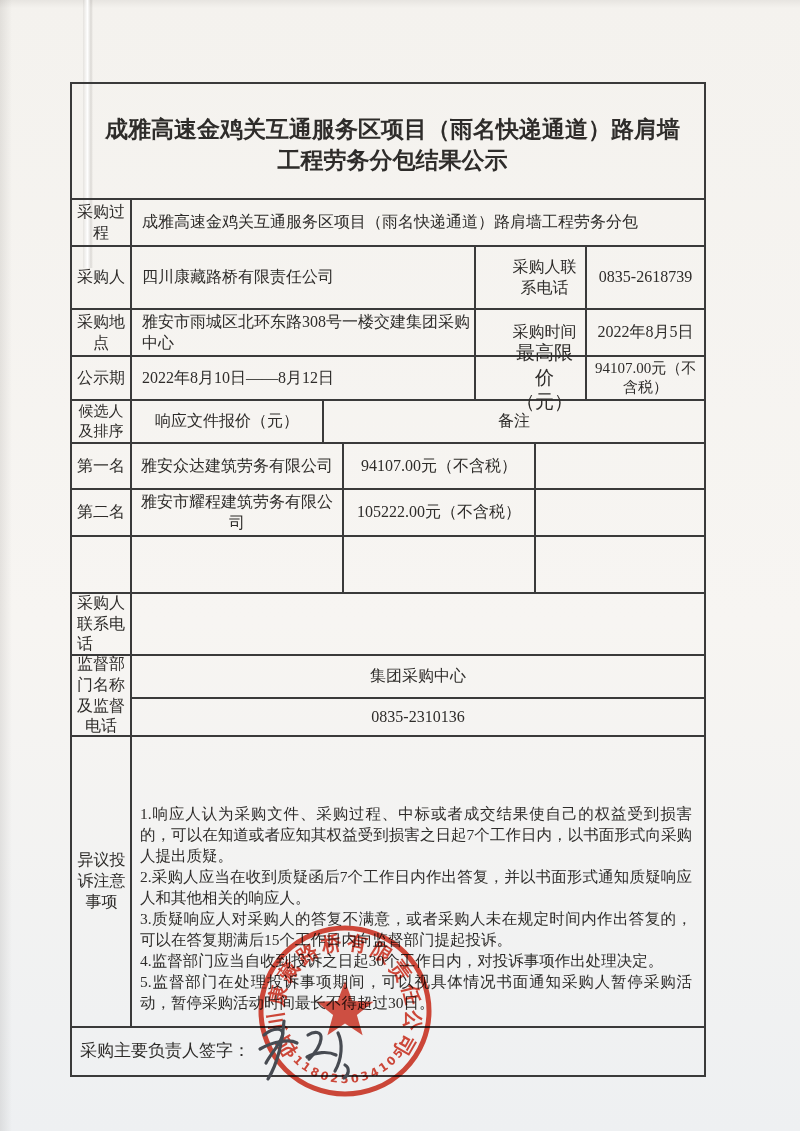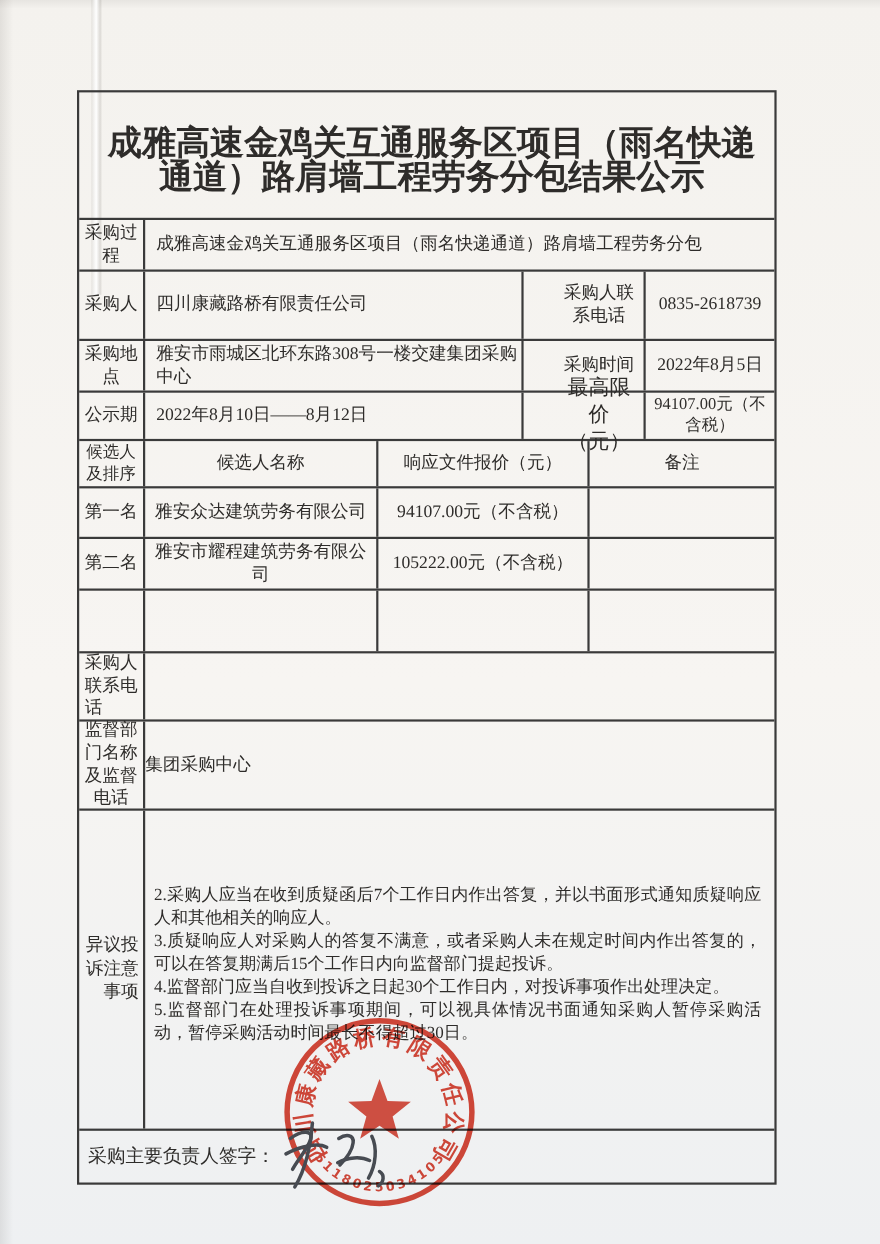--- a/index.html
+++ b/index.html
@@ -20,23 +20,23 @@
   .cell{box-sizing:border-box;border-left:2px solid #3a3a3a;display:flex;align-items:center;
         justify-content:center;text-align:center;font-size:16px;line-height:1.3;padding:2px 4px;}
   .cell:first-child{border-left:none;}
   .left{justify-content:flex-start;text-align:left;padding-left:10px;}
   .w-lab{width:58px;}
   .w-v1{width:344px;}
   .w-l2{width:111px;padding-left:32px;}
   .w-name{width:212px;}
   .w-price{width:192px;}
   .grow{flex:1;}
-  .title-cell{font-size:31px;font-weight:bold;line-height:31px;padding:30px 15px 0 24px;
+  .title-cell{font-size:23px;font-weight:bold;line-height:31px;padding:30px 15px 0 24px;
         align-items:flex-start;display:block;text-align:center;}
-  .stack{flex:1;display:flex;flex-direction:row;border-left:2px solid #3a3a3a;align-items:center;}
+  .stack{flex:1;display:flex;flex-direction:column;border-left:2px solid #3a3a3a;}
   .substack{display:flex;align-items:center;justify-content:center;font-size:16px;box-sizing:border-box;}
   .sub-b{border-top:2px solid #3a3a3a;flex:1;}
   .obj-cell{display:block;text-align:justify;font-size:15.5px;line-height:21px;
         padding:66px 12px 8px 8px;}
   .obj-cell p{margin:0;}
   .sig-cell{justify-content:flex-start;text-align:left;padding-left:8px;font-size:17px;}
   .seal{position:absolute;left:255px;top:922px;width:180px;height:178px;
         mix-blend-mode:multiply;opacity:0.93;}
   .sig-svg{position:absolute;left:250px;top:1005px;width:140px;height:85px;}
 </style>
@@ -75,21 +75,20 @@
 
     <div class="row" style="height:44px">
       <div class="cell w-lab">公示期</div>
       <div class="cell w-v1 left">2022年8月10日——8月12日</div>
       <div class="cell w-l2" style="font-size:19px">最高限价（元）</div>
       <div class="cell grow" style="font-size:15px;line-height:19px">94107.00元（不含税）</div>
     </div>
 
     <div class="row" style="height:43px">
       <div class="cell w-lab" style="font-size:15px">候选人及排序</div>
-      <div class="cell w-name">候选人名称</div>
       <div class="cell w-price">响应文件报价（元）</div>
       <div class="cell grow">备注</div>
     </div>
 
     <div class="row" style="height:46px">
       <div class="cell w-lab">第一名</div>
       <div class="cell w-name">雅安众达建筑劳务有限公司</div>
       <div class="cell w-price">94107.00元（不含税）</div>
       <div class="cell grow"></div>
     </div>
@@ -110,26 +109,28 @@
 
     <div class="row" style="height:62px">
       <div class="cell w-lab" style="justify-content:flex-start;text-align:left;padding-left:5px">采购人联系电话</div>
       <div class="cell grow left"></div>
     </div>
 
     <div class="row" style="height:81px">
       <div class="cell w-lab">监督部门名称及监督电话</div>
       <div class="stack">
         <div class="substack" style="height:41px">集团采购中心</div>
+        <div class="substack sub-b">0835-2310136</div>
       </div>
     </div>
 
     <div class="row" style="height:291px">
-      <div class="cell w-lab" style="justify-content:flex-start;text-align:right;padding-left:5px">异议投诉注意事项</div>
+      <div class="cell w-lab" style="justify-content:flex-start;text-align:center;padding-left:5px">异议投诉注意事项</div>
       <div class="cell grow obj-cell">
+        <p>1.响应人认为采购文件、采购过程、中标或者成交结果使自己的权益受到损害的，可以在知道或者应知其权益受到损害之日起7个工作日内，以书面形式向采购人提出质疑。</p>
         <p>2.采购人应当在收到质疑函后7个工作日内作出答复，并以书面形式通知质疑响应人和其他相关的响应人。</p>
         <p>3.质疑响应人对采购人的答复不满意，或者采购人未在规定时间内作出答复的，可以在答复期满后15个工作日内向监督部门提起投诉。</p>
         <p>4.监督部门应当自收到投诉之日起30个工作日内，对投诉事项作出处理决定。</p>
         <p>5.监督部门在处理投诉事项期间，可以视具体情况书面通知采购人暂停采购活动，暂停采购活动时间最长不得超过30日。</p>
       </div>
     </div>
 
     <div class="row" style="height:49px">
       <div class="cell grow sig-cell">采购主要负责人签字：</div>
     </div>

